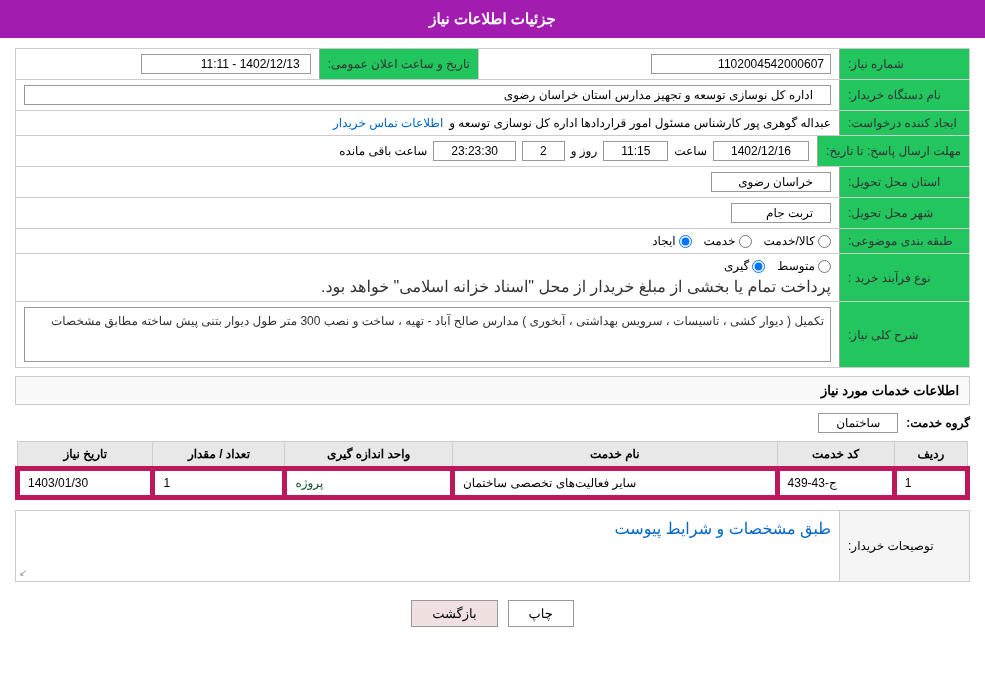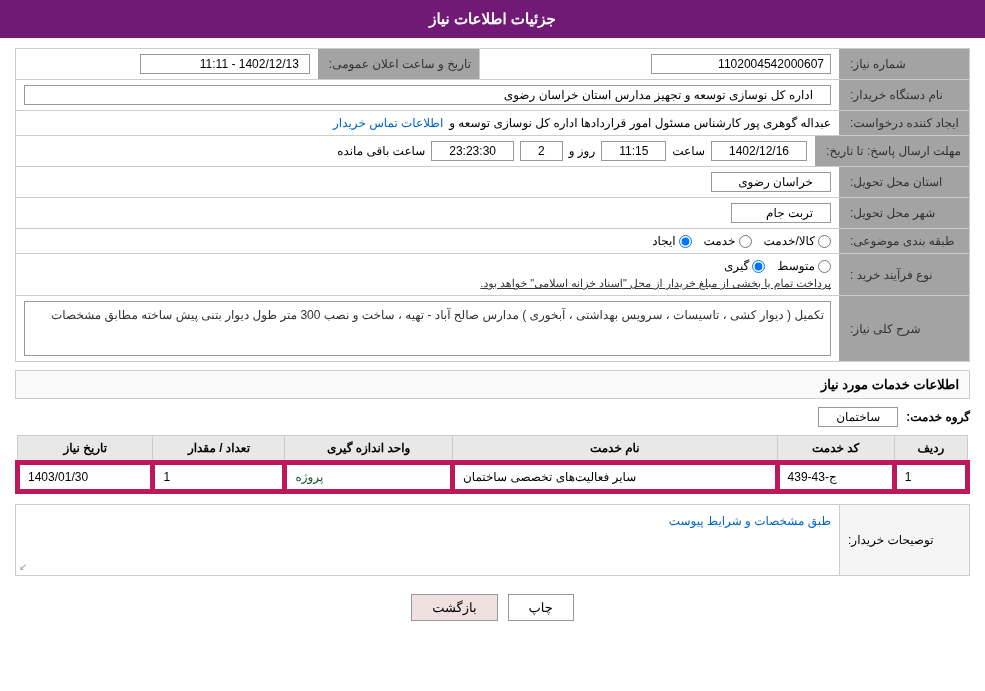--- a/index.html
+++ b/index.html
@@ -9,21 +9,21 @@
       background: #f0f0f0;
       direction: rtl;
     }
     .page-container {
       max-width: 985px;
       margin: 0 auto;
       background: #fff;
       min-height: 691px;
     }
     .header-bar {
-      background: #701a75;
+      background: #a21caf;
       color: #fff;
       text-align: center;
       padding: 10px 0;
       font-size: 15px;
       font-weight: bold;
     }
     .main-content {
       padding: 10px 15px;
     }
     .info-section {
@@ -32,27 +32,27 @@
     }
     .info-row {
       display: flex;
       align-items: stretch;
       border-bottom: 1px solid #ccc;
     }
     .info-row:last-child {
       border-bottom: none;
     }
     .label-cell {
-      background: #a3a3a3;
+      background: #22c55e;
       padding: 5px 8px;
       min-width: 130px;
       text-align: right;
       font-size: 12px;
       color: #333;
-      border-left: 3px solid #a3a3a3;
+      border-left: 1px solid #a3a3a3;
       display: flex;
       align-items: center;
       justify-content: flex-end;
     }
     .value-cell {
       padding: 5px 8px;
       flex: 1;
       display: flex;
       align-items: center;
       font-size: 12px;
@@ -143,21 +143,21 @@
       justify-content: flex-end;
     }
     .buyer-value {
       flex: 1;
       padding: 8px;
       min-height: 70px;
       position: relative;
     }
     .buyer-value-text {
       color: #0066cc;
-      font-size: 12px;
+      font-size: 16px;
     }
     .resize-indicator {
       position: absolute;
       bottom: 3px;
       left: 3px;
       color: #999;
       font-size: 10px;
     }
     .buttons-row {
       text-align: center;
@@ -295,21 +295,21 @@
             <div class="radio-group">
               <div class="radio-item">
                 <input type="radio" name="nooe" style="">
                 <span>متوسط</span>
               </div>
               <div class="radio-item">
                 <input type="radio" name="nooe" checked="" style="">
                 <span>گیری</span>
               </div>
             </div>
-            <div style="font-size:11px; color:#333;text-decoration:underline;">پرداخت تمام یا بخشی از مبلغ خریدار از محل "اسناد خزانه اسلامی" خواهد بود.</div>
+            <div style="font-size:16px; color:#333;">پرداخت تمام یا بخشی از مبلغ خریدار از محل "اسناد خزانه اسلامی" خواهد بود.</div>
           </div>
         </div>
       </div>
 
       <div class="info-row">
         <div class="label-cell">
           <span>شرح کلی نیاز:</span>
         </div>
         <div class="value-cell">
           <div class="description-box">تکمیل ( دیوار کشی ، تاسیسات ، سرویس بهداشتی ، آبخوری ) مدارس صالح آباد - تهیه ، ساخت و نصب 300 متر طول دیوار بتنی پیش ساخته مطابق مشخصات</div>

